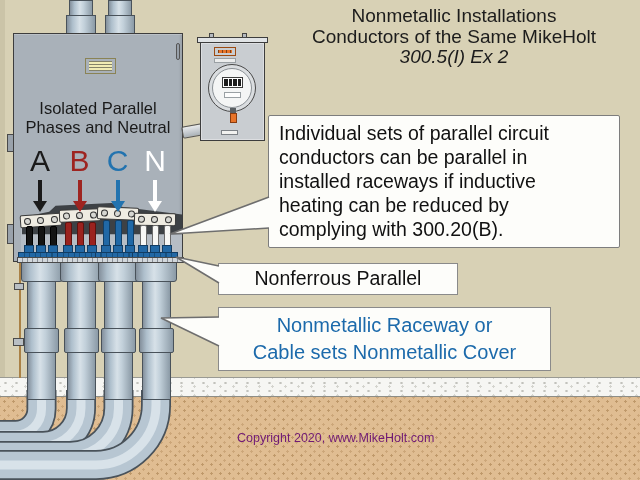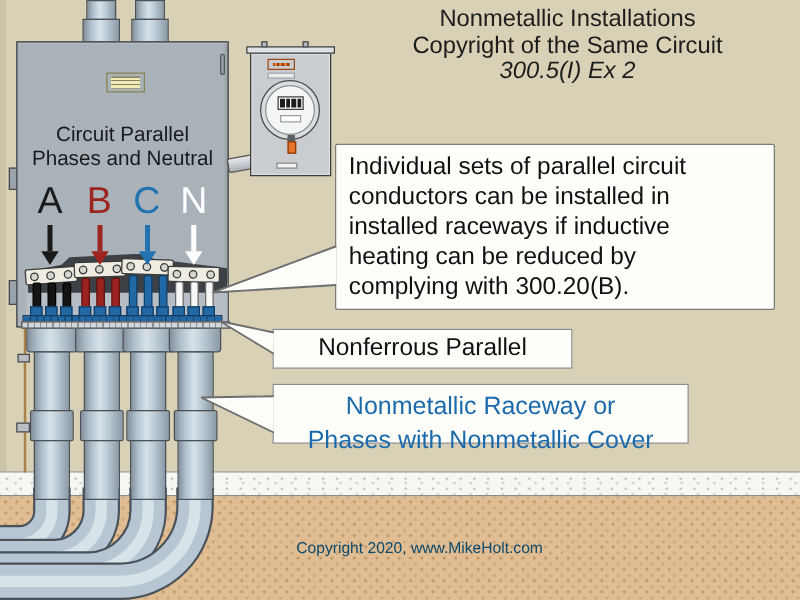--- a/index.html
+++ b/index.html
@@ -99,24 +99,24 @@
   
   .title-block{left:280px;top:6px;width:348px;text-align:center;font-size:19px;
        line-height:20.5px;color:#1c1c1c;}
   .title-ref{font-style:italic;}
   .note-box{left:268px;top:115px;width:352px;height:133px;background:#fdfdfa;
        border:1.5px solid #7d7d7d;border-radius:2px;box-sizing:border-box;
        padding:5px 14px 21px 10px;font-size:19.5px;line-height:24px;color:#111;}
   .locknut-box{left:218px;top:263px;width:240px;height:32px;background:#fdfdfa;
        border:1.5px solid #8a8a8a;box-sizing:border-box;text-align:center;
        font-size:19.5px;line-height:28px;color:#111;}
-  .raceway-box{left:218px;top:307px;width:333px;height:48px;background:#fdfdfa;
+  .raceway-box{left:218px;top:307px;width:333px;height:64px;background:#fdfdfa;
        border:1.5px solid #8a8a8a;box-sizing:border-box;text-align:center;
        font-size:20px;line-height:27px;padding-top:4px;color:#1c6aab;}
-  .copyright{left:237px;top:431px;font-size:12.5px;color:#0c4a6e;}
+  .copyright{left:237px;top:431px;font-size:12.5px;color:#701a75;}
   svg.layer{left:0;top:0;pointer-events:none;}
 </style>
 </head>
 <body>
 
 <div class="stage">
 
   <div class="abs wall-shade"></div>
   <div class="abs earth"></div>
   <div class="abs concrete"></div>
@@ -225,21 +225,21 @@
   <div class="abs nut" style="left:138px;"></div>
   <div class="abs nut" style="left:150px;"></div>
   <div class="abs nut" style="left:162px;"></div>
   <div class="abs nutstrip" style="left:18px;"></div>
   <div class="abs nutstrip" style="left:57px;"></div>
   <div class="abs nutstrip" style="left:95px;"></div>
   <div class="abs nutstrip" style="left:132px;"></div>
   <div class="abs flange"></div>
 
   <div class="abs iso-label">
-    <div>Circuit Parallel</div>
+    <div>Isolated Parallel</div>
     <div>Phases and Neutral</div>
   </div>
   <span class="abs phase-letter" style="left:40px;">A</span>
   <span class="abs phase-letter pl-b" style="left:79.5px;">B</span>
   <span class="abs phase-letter pl-c" style="left:117.5px;">C</span>
   <span class="abs phase-letter pl-n" style="left:155px;">N</span>
   <div class="abs arrow ar-a" style="left:38px;"></div>
   <div class="abs arrow ar-b" style="left:77.5px;"></div>
   <div class="abs arrow ar-c" style="left:115.5px;"></div>
   <div class="abs arrow ar-n" style="left:153px;"></div>
@@ -259,35 +259,35 @@
       <i></i>
       <i></i>
     </div>
   <div class="abs dial-sub"></div>
   <div class="abs meter-stem"></div>
   <div class="abs meter-tag"></div>
   <div class="abs meter-slot"></div>
 
   <div class="abs title-block">
     <div>Nonmetallic Installations</div>
-    <div>Copyright of the Same Circuit</div>
+    <div>Conductors of the Same MikeHolt</div>
     <div class="title-ref">300.5(I) Ex 2</div>
   </div>
 
   <div class="abs note-box">
     <div>Individual sets of parallel circuit</div>
-    <div>conductors can be installed in</div>
+    <div>conductors can be parallel in</div>
     <div>installed raceways if inductive</div>
     <div>heating can be reduced by</div>
     <div>complying with 300.20(B).</div>
   </div>
   <div class="abs locknut-box">Nonferrous Parallel</div>
   <div class="abs raceway-box">
     <div>Nonmetallic Raceway or</div>
-    <div>Phases with Nonmetallic Cover</div>
+    <div>Cable sets Nonmetallic Cover</div>
   </div>
 
   <svg class="abs layer" width="640" height="480" viewBox="0 0 640 480">
     <path d="M269,197 L170,234 L269,228" fill="#fdfdfa" stroke="none"></path>
     <path d="M269,197 L170,234 L269,228" fill="none" stroke="#6e6e6e" stroke-width="1.5"></path>
     <path d="M219,266 L176,257 L219,283" fill="#fdfdfa" stroke="none"></path>
     <path d="M219,266 L176,257 L219,283" fill="none" stroke="#6e6e6e" stroke-width="1.5"></path>
     <path d="M219,317 L161,318 L219,346" fill="#fdfdfa" stroke="none"></path>
     <path d="M219,317 L161,318 L219,346" fill="none" stroke="#6e6e6e" stroke-width="1.5"></path>
   </svg>

